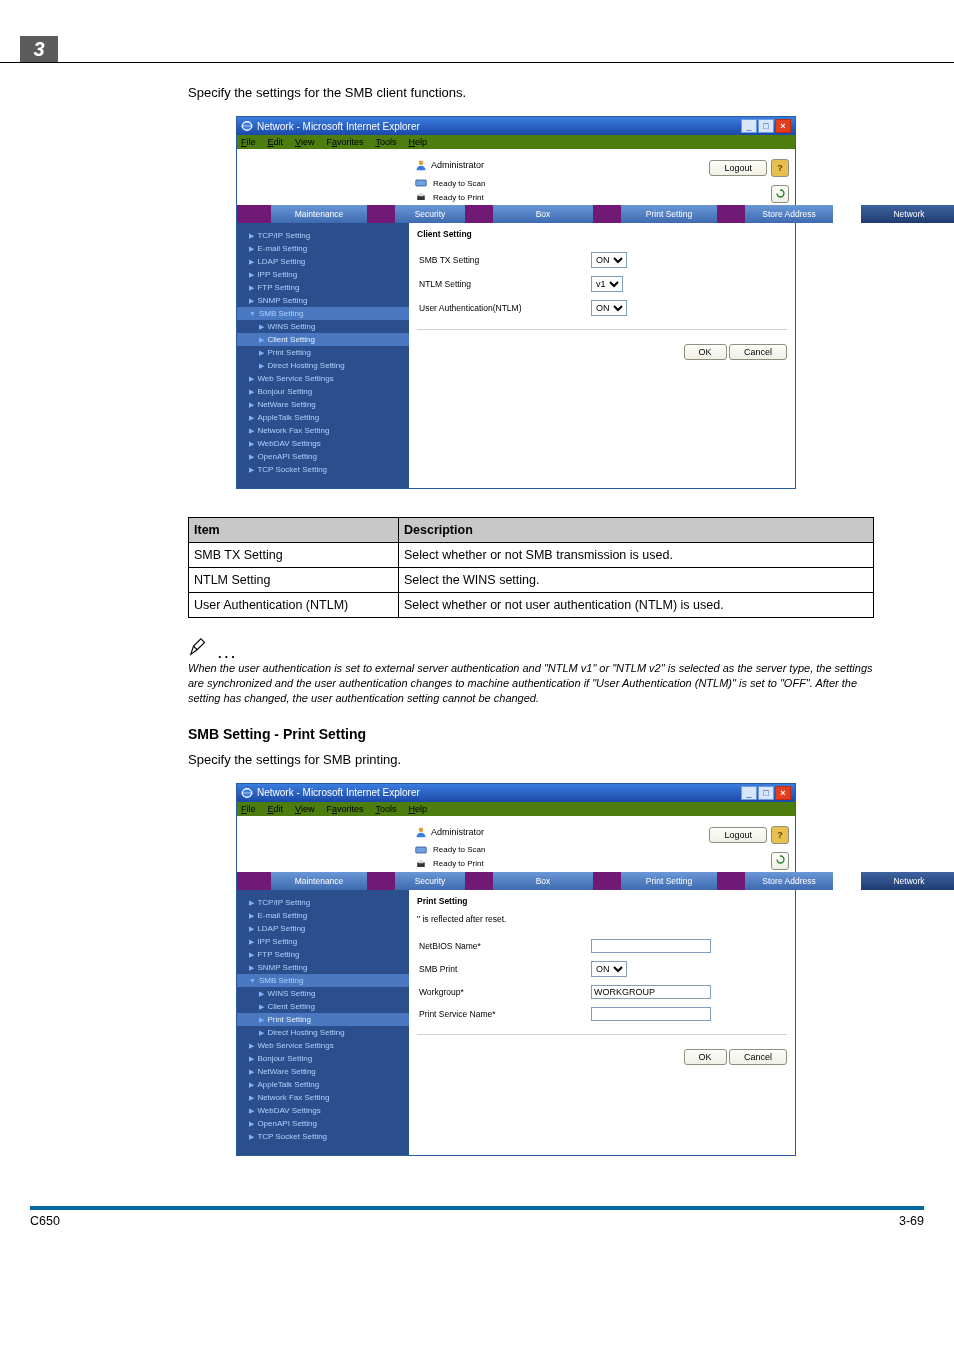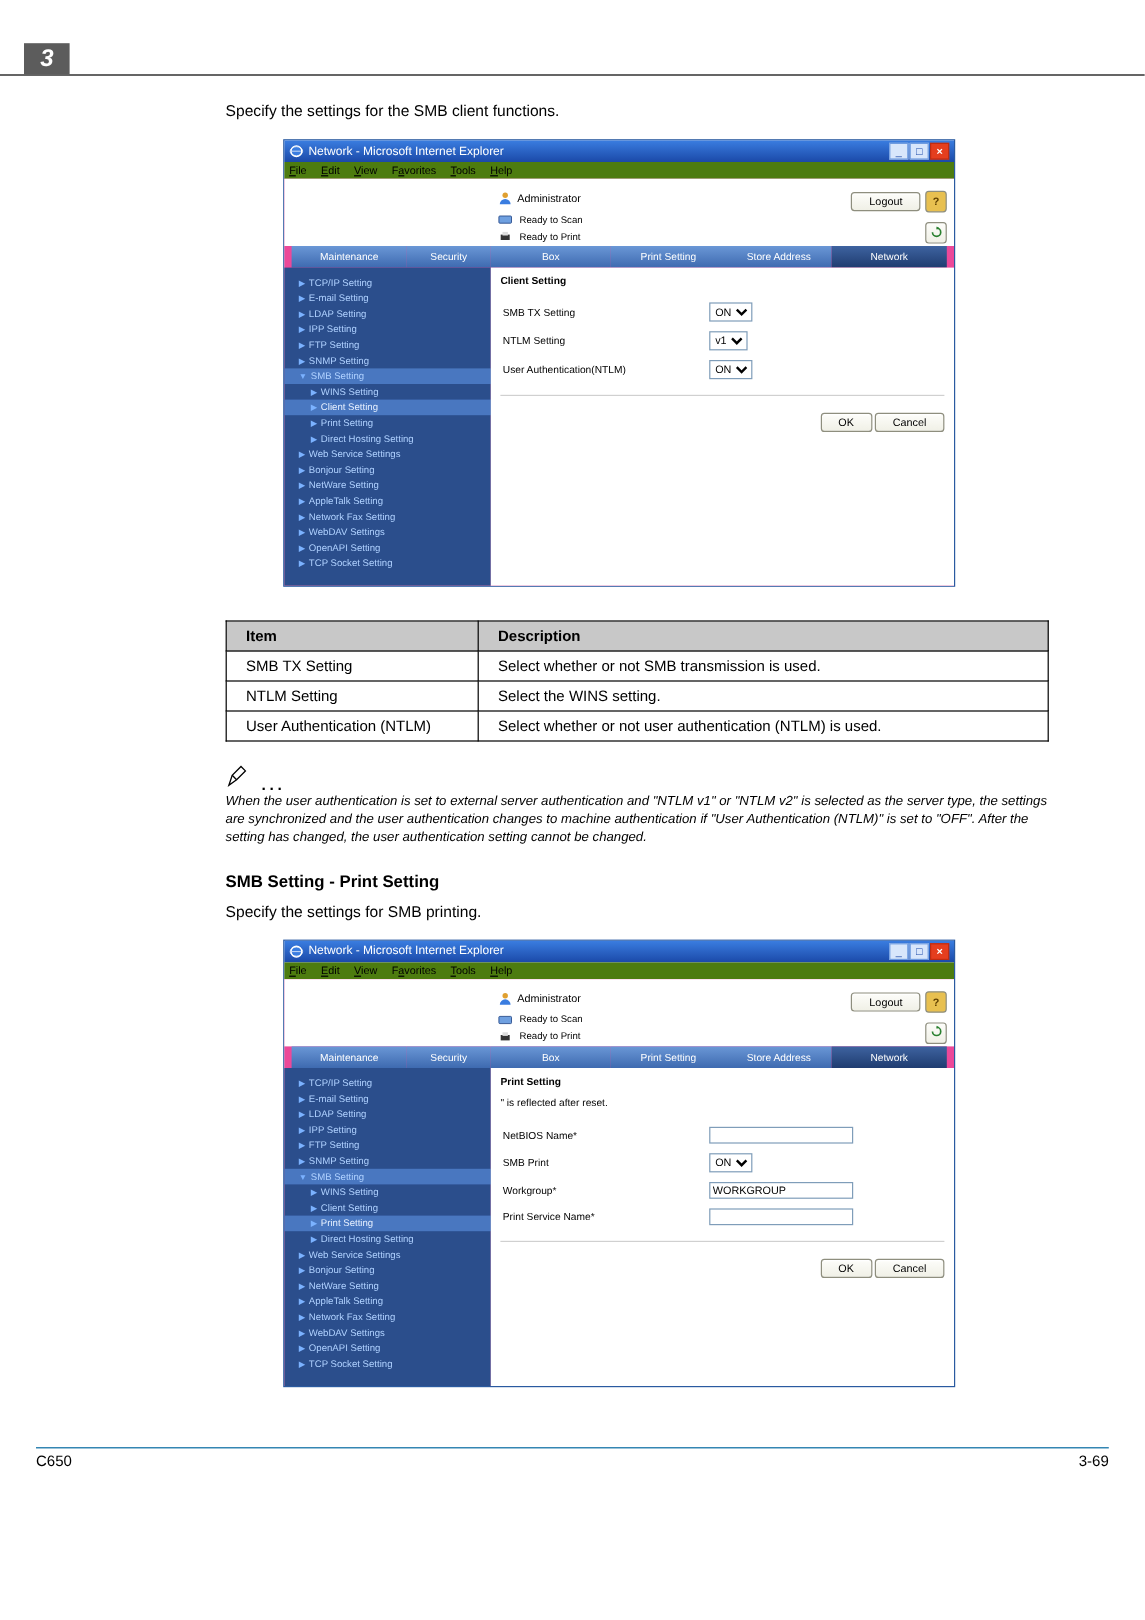--- a/index.html
+++ b/index.html
@@ -73,21 +73,21 @@
   .ie-menubar {
     background: #4d7c0f;
     color: #000;
     font-size: 9px;
     padding: 2px 4px;
     display: flex;
     gap: 12px;
   }
   .ie-menubar .ul { text-decoration: underline; }
 
-  .app-area { background: #ec4899; }
+  .app-area { background: #701a75; }
   .app-top {
     display: flex;
     align-items: flex-start;
     padding: 6px 6px 0 6px;
     background: #fff;
   }
   .app-top-left { width: 172px; }
   .app-top-mid { flex: 1; font-size: 9px; }
   .app-top-mid .admin-line { display: flex; align-items: center; gap: 4px; margin: 4px 0 6px; }
   .app-top-mid .status-line { display: flex; align-items: center; gap: 6px; margin: 2px 0; font-size: 8px; }
@@ -116,20 +116,21 @@
     display: flex;
     margin: 0 6px;
     font-size: 8.5px;
     color: #fff;
   }
   .tab {
     flex: 0 0 auto;
     padding: 4px 0;
     text-align: center;
     background: #4a7ac6;
+    margin-left: 28px;
   }
   .tab.maintenance { width: 96px; }
   .tab.security { width: 70px; }
   .tab.box { width: 100px; }
   .tab.printset { width: 96px; }
   .tab.store { width: 88px; }
   .tab.network { width: 96px; background: #2b4e8c; }
   .tabstrip.gradient .tab { background: linear-gradient(#6a97d6, #3e6ab0); }
   .tabstrip.gradient .tab.network { background: linear-gradient(#3e63a0, #1f3c70); }
 
@@ -185,36 +186,36 @@
 
   
   table.spec {
     width: 100%;
     border-collapse: collapse;
     font-size: 12.5px;
     margin: 10px 0 18px;
   }
   table.spec th, table.spec td {
     border: 1px solid #000;
-    padding: 5px 16px;
+    padding: 5px 5px;
     text-align: left;
     vertical-align: top;
   }
   table.spec th { background: #c8c8c8; font-weight: bold; }
   table.spec th.col1 { width: 210px; }
 
   .note-block { margin: 14px 0 20px; }
   .note-icon-row { display: flex; align-items: baseline; gap: 8px; }
   .note-label { font-weight: bold; font-size: 13px; margin: 2px 0 4px 0; }
   .note-body { font-style: italic; font-size: 11px; line-height: 1.35; margin-left: 0; }
 
   .footer {
     display: flex;
     justify-content: space-between;
-    border-top: 1px solid #0369a1;
+    border-top: 4px solid #0369a1;
     margin: 50px 30px 26px 30px;
     padding-top: 4px;
     font-size: 12.5px;
     color: #000;
     gap: 40px;
   }
 
   .pencil-svg { width: 22px; height: 22px; }
 </style>
 </head>

